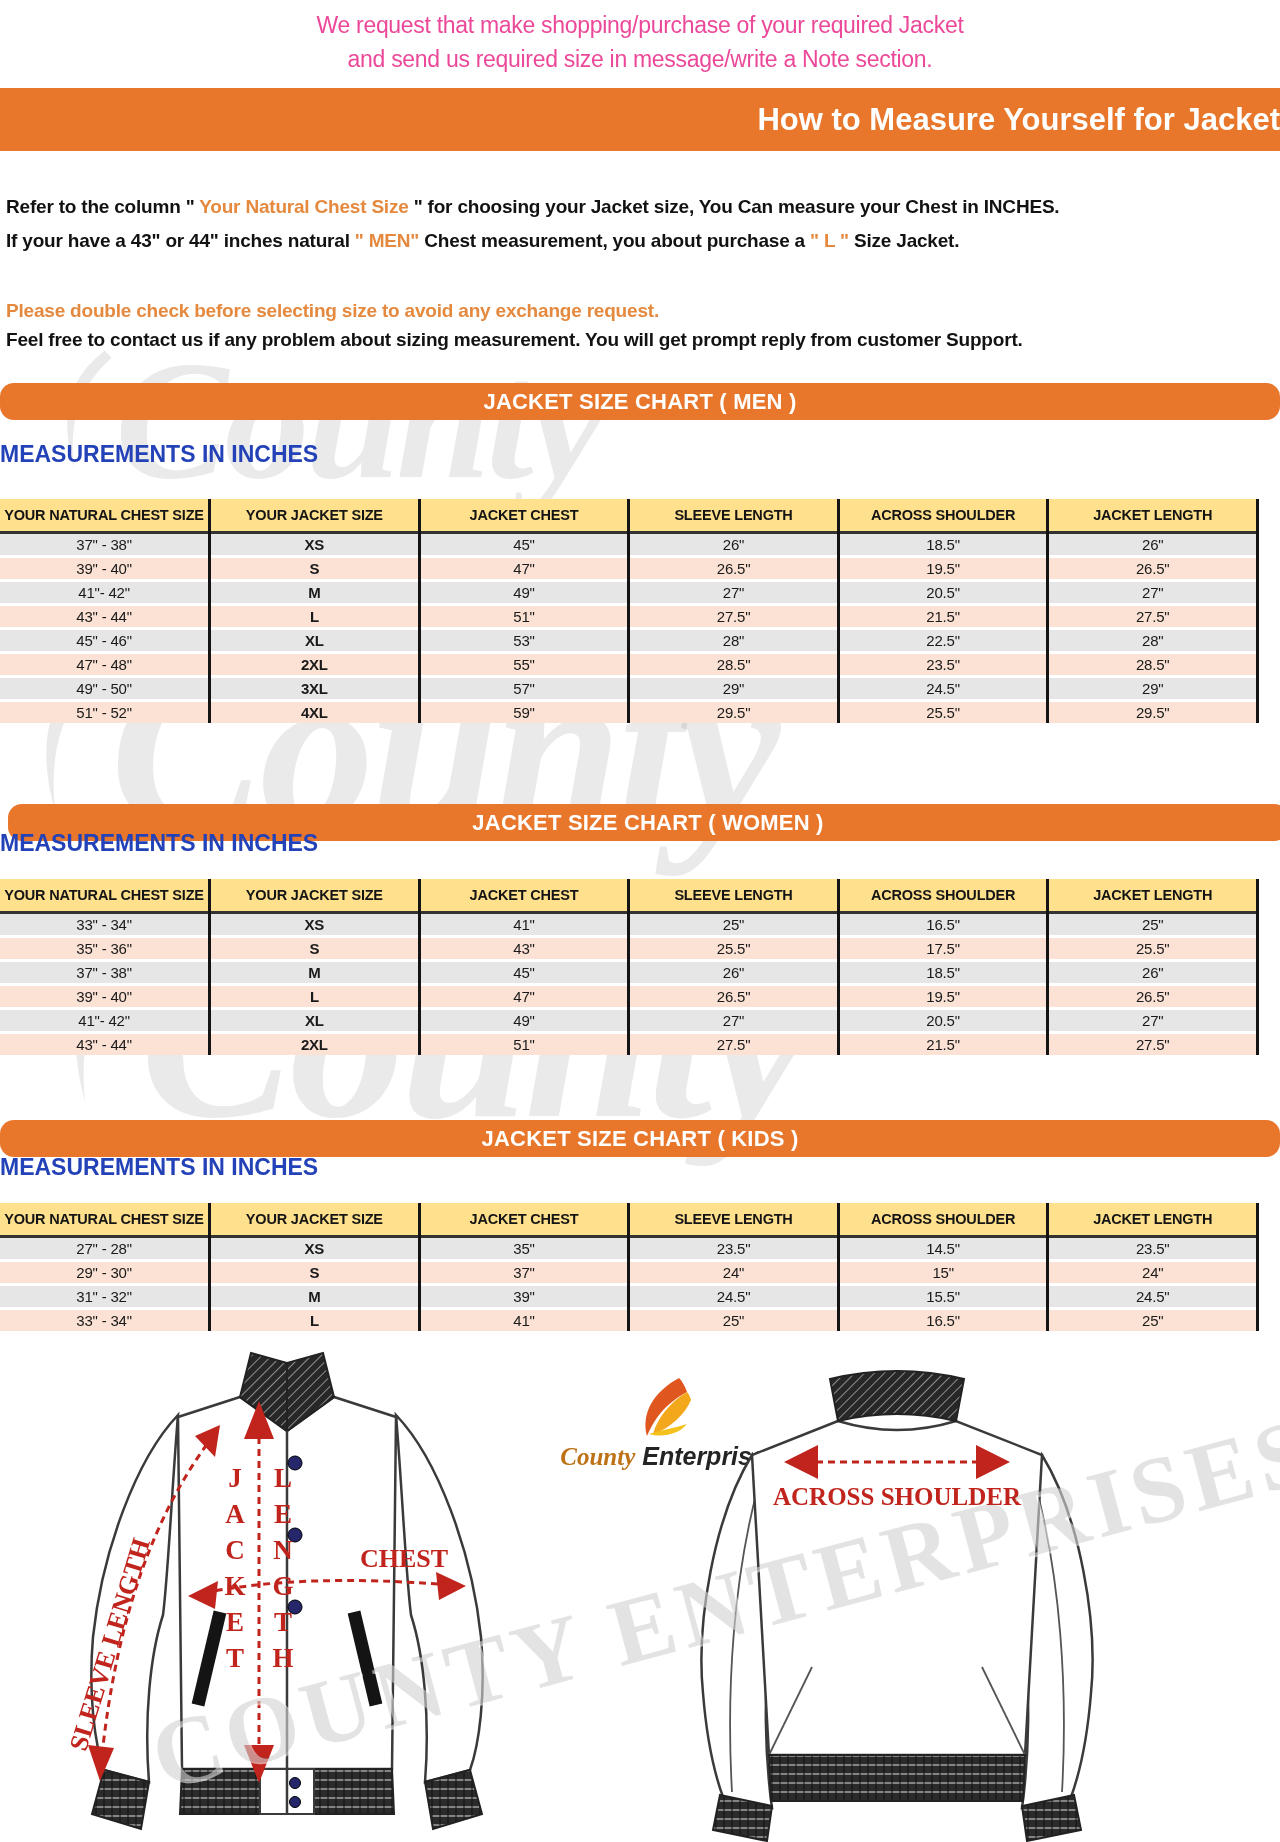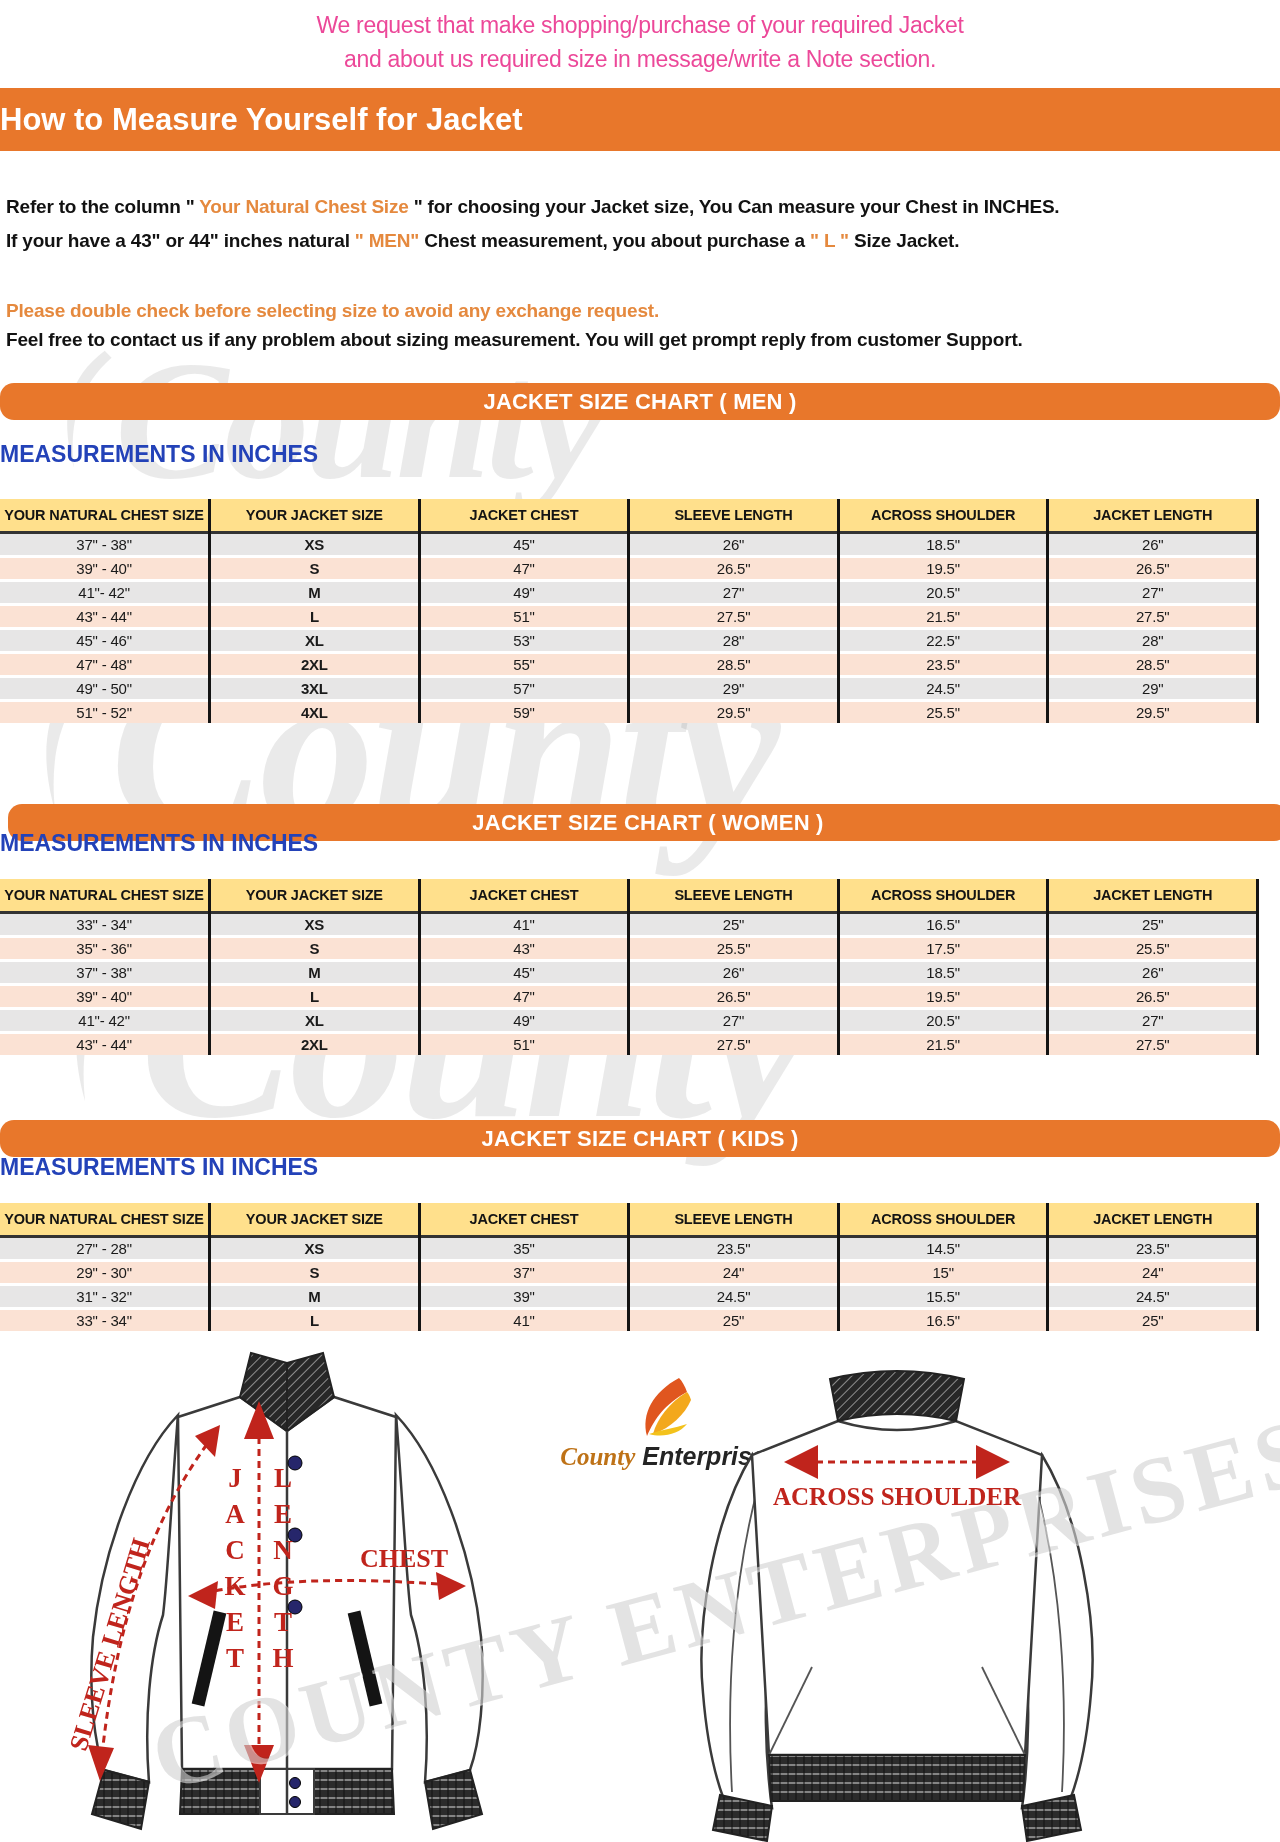--- a/index.html
+++ b/index.html
@@ -12,21 +12,21 @@
   .wm-script .wm-text{font-family:"Liberation Serif",serif;font-style:italic;font-weight:700;line-height:.95;letter-spacing:-4px;}
   .wm-diagonal{
     position:absolute;left:140px;top:1705px;transform:rotate(-15deg);transform-origin:0 0;
     font-family:"Liberation Serif",serif;font-weight:700;font-size:95px;letter-spacing:6px;
     color:rgba(70,70,70,.15);text-shadow:2px 2px 0 rgba(255,255,255,.55);
     white-space:nowrap;z-index:3;pointer-events:none;
   }
   
   .intro-line{position:absolute;width:100%;text-align:center;color:#ec4899;font-weight:400;font-size:23px;letter-spacing:-.3px;z-index:1;}
   .main-banner{position:absolute;top:88px;left:0;width:100%;height:63px;background:#E8772B;color:#fff;
-    font-size:31px;font-weight:700;text-align:left;line-height:63px;z-index:1;}
+    font-size:31px;font-weight:700;text-align:right;line-height:63px;z-index:1;}
   .body-text{position:absolute;left:6px;font-size:19px;font-weight:700;color:#121212;letter-spacing:-.2px;white-space:nowrap;z-index:1;}
   .hl{color:#E5893E;}
   .warning{color:#E5893E;}
   
   .section-banner{position:absolute;left:0;width:100%;height:37px;background:#E8772B;color:#fff;
     font-weight:700;font-size:22px;text-align:center;line-height:37px;letter-spacing:.2px;z-index:1;border-radius:14px;}
   .subtitle{position:absolute;width:100%;text-align:left;color:#2342b8;font-size:23px;font-weight:700;z-index:1;}
   
   .size-table{position:absolute;left:0;width:1259px;border-collapse:collapse;table-layout:fixed;z-index:1;}
   .size-table th{background:#FFE08C;height:32px;font-size:14.5px;font-weight:700;color:#141414;letter-spacing:-.2px;}
@@ -61,21 +61,21 @@
   <span class="wm-text" style="font-size:230px;">County</span>
 </div>
 <div class="wm-script" style="top:930px;left:60px;">
   <svg width="80" height="190" viewBox="0 0 70 150">
     <path d="M58,6 C18,36 4,78 22,142 C16,86 30,46 66,14 Z" fill="currentColor"></path>
   </svg>
   <span class="wm-text" style="font-size:230px;">County</span>
 </div>
 
 <div class="intro-line" style="top:12px;">We request that make shopping/purchase of your required Jacket</div>
-<div class="intro-line" style="top:46px;">and about us required size in message/write a Note section.</div>
+<div class="intro-line" style="top:46px;">and send us required size in message/write a Note section.</div>
 
 <div class="main-banner">How to Measure Yourself for Jacket</div>
 
 <div class="body-text" style="top:196px;"><span>Refer to the column " </span><span class="hl">Your Natural Chest Size</span><span> " for choosing your Jacket size, You Can measure your Chest in INCHES.</span></div>
 <div class="body-text" style="top:230px;"><span>If your have a 43" or 44"  inches natural </span><span class="hl">" MEN"</span><span> Chest measurement, you about purchase a </span><span class="hl">" L "</span><span> Size Jacket.</span></div>
 <div class="body-text warning" style="top:300px;">Please double check before selecting size to avoid any exchange request.</div>
 <div class="body-text" style="top:329px;">Feel free to contact us if any problem about sizing measurement. You will get prompt reply from customer Support.</div>
 
 <div class="section-banner" style="top:383px;">JACKET SIZE CHART ( MEN )</div>
 <div class="subtitle" style="top:441px;">MEASUREMENTS IN INCHES</div>

